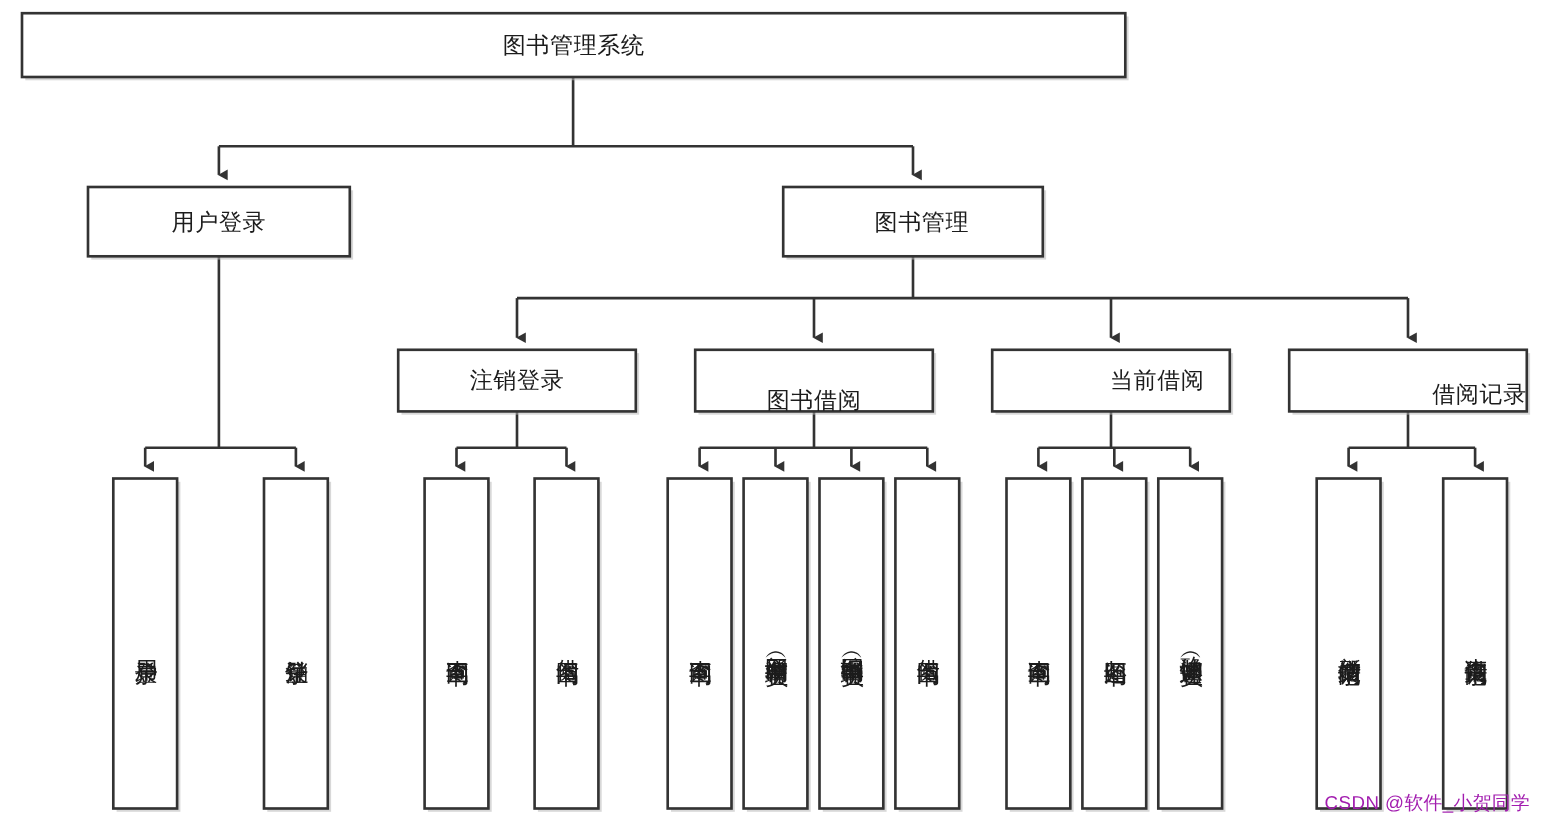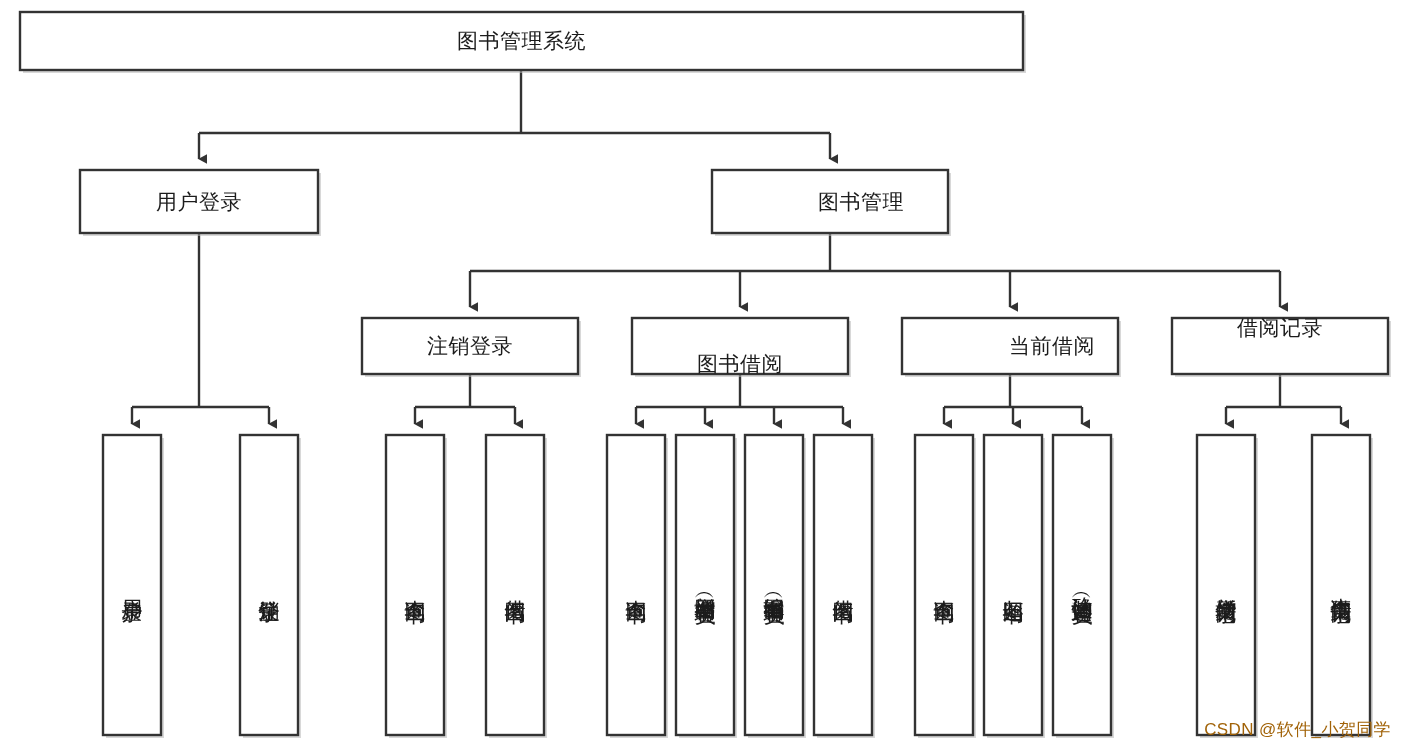--- a/index.html
+++ b/index.html
@@ -73,21 +73,21 @@
     color: #1c1c1c;
     letter-spacing: 0.5px;
     white-space: nowrap;
   }
   #watermark {
     position: absolute;
     right: 14px;
     bottom: 6px;
     font-family: "Liberation Sans", "DejaVu Sans", sans-serif;
     font-size: 17px;
-    color: #a16207;
+    color: #a21caf;
     letter-spacing: 0.4px;
     white-space: nowrap;
     pointer-events: none;
   }
 </style>
 </head>
 <body>
 
 <div id="diagram-root">
   <svg class="diagram-canvas" viewBox="0 0 1405 747">
@@ -228,33 +228,33 @@
         </g>
       </g>
   </svg>
   <div id="label-layer">
       <div class="hlabel-wrap" style="left: 20px; top: 12px; width: 1003px; height: 58px;">
         <div class="hlabel-text">图书管理系统</div>
       </div>
       <div class="hlabel-wrap" style="left: 80px; top: 170px; width: 238px; height: 63px;">
         <div class="hlabel-text">用户登录</div>
       </div>
-      <div class="hlabel-wrap" style="left: 743px; top: 170px; width: 236px; height: 63px;">
+      <div class="hlabel-wrap" style="left: 720px; top: 170px; width: 236px; height: 63px;">
         <div class="hlabel-text">图书管理</div>
       </div>
       <div class="hlabel-wrap" style="left: 362px; top: 318px; width: 216px; height: 56px;">
         <div class="hlabel-text">注销登录</div>
       </div>
       <div class="hlabel-wrap" style="left: 632px; top: 318px; width: 216px; height: 56px; margin-top: 18px;">
         <div class="hlabel-text">图书借阅</div>
       </div>
       <div class="hlabel-wrap" style="left: 902px; top: 318px; width: 216px; height: 56px; padding-left: 42px;">
         <div class="hlabel-text">当前借阅</div>
       </div>
-      <div class="hlabel-wrap" style="left: 1172px; top: 300px; width: 216px; height: 56px;">
+      <div class="hlabel-wrap" style="left: 1172px; top: 330px; width: 216px; height: 56px; justify-content: flex-end;">
         <div class="hlabel-text">借阅记录</div>
       </div>
       <div class="vlabel-wrap" style="left: 103px; top: 435px; width: 58px; height: 300px;">
         <div class="vlabel-text">用户登录</div>
       </div>
       <div class="vlabel-wrap" style="left: 240px; top: 435px; width: 58px; height: 300px;">
         <div class="vlabel-text">注销登录</div>
       </div>
       <div class="vlabel-wrap" style="left: 386px; top: 435px; width: 58px; height: 300px;">
         <div class="vlabel-text">查询图书</div>

